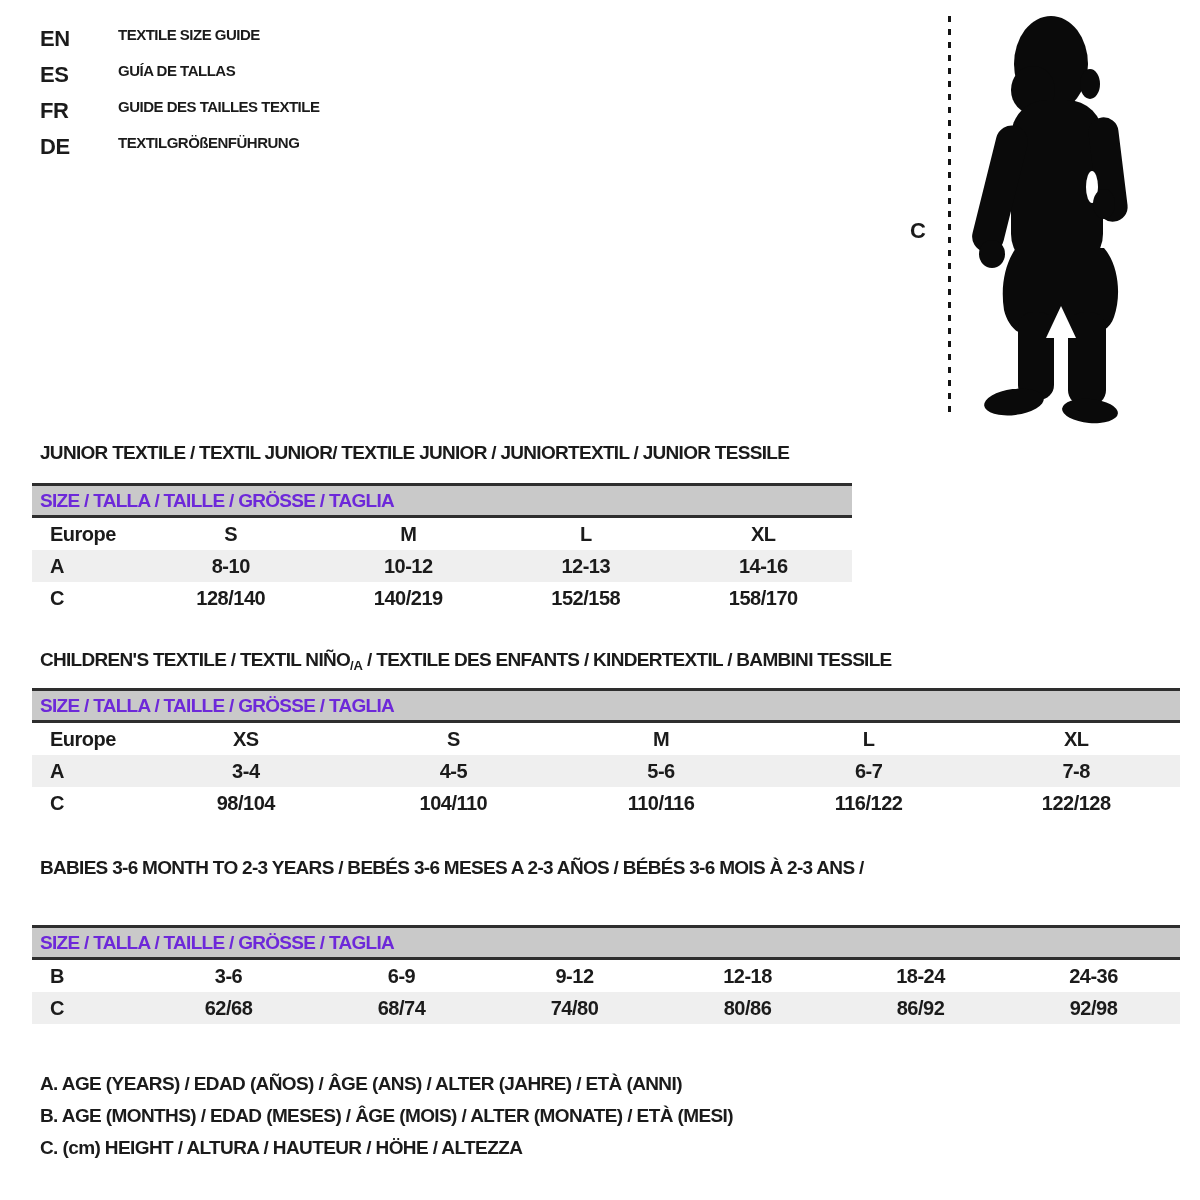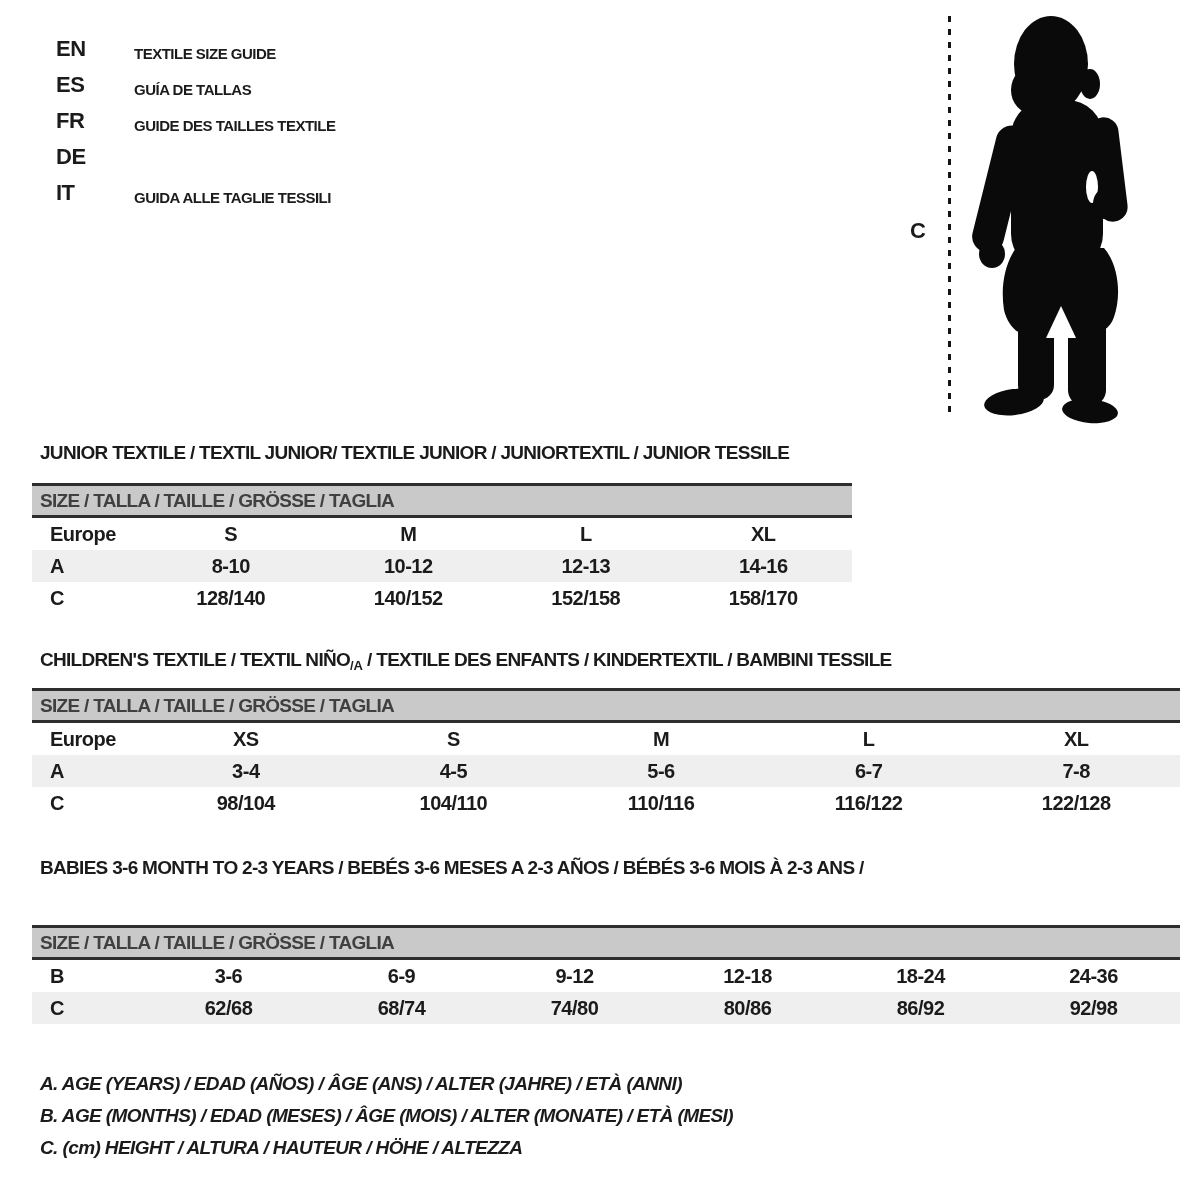--- a/index.html
+++ b/index.html
@@ -3,47 +3,47 @@
 <meta charset="utf-8">
 <style>
   html,body{margin:0;padding:0;background:#ffffff;}
   .canvas{
     position:relative;width:1200px;height:1200px;background:#ffffff;
     font-family:"Liberation Sans",sans-serif;font-weight:bold;color:#1b1b1b;
     overflow:hidden;
   }
   
   .lang-block{position:absolute;left:40px;top:26px;}
-  .lang-row{display:flex;height:36px;align-items:flex-end;margin-left:16px;}
+  .lang-row{display:flex;height:36px;align-items:flex-start;}
   .lang-code{width:78px;font-size:22px;letter-spacing:-0.5px;}
   .lang-label{font-size:15px;letter-spacing:-0.5px;white-space:nowrap;}
   
   .measure-line{
     position:absolute;left:948px;top:16px;width:3px;height:402px;
     background:repeating-linear-gradient(to bottom,#141414 0 6px,transparent 6px 13px);
   }
   .c-label{position:absolute;left:910px;top:218px;font-size:22px;}
   .baby-figure{position:absolute;left:958px;top:12px;width:185px;height:412px;}
   
   .section-heading{position:absolute;left:40px;font-size:19px;letter-spacing:-0.7px;white-space:nowrap;margin-top:8px;}
   .section-heading .sub{font-size:13px;position:relative;top:4px;letter-spacing:-0.3px;}
   
   .size-table{position:absolute;}
   .bar{
     box-sizing:border-box;height:35px;background:#c9c9c9;
     border-top:3px solid #2e2e2e;border-bottom:3px solid #2e2e2e;
     display:flex;align-items:center;padding-left:8px;
-    font-size:19px;letter-spacing:-0.7px;color:#404040;
+    font-size:19px;letter-spacing:-0.7px;color:#6d28d9;
   }
   .trow{display:flex;height:32px;align-items:center;font-size:20px;}
   .trow.shaded{background:#efefef;}
   .tcell-label{width:100px;padding-left:8px;box-sizing:border-box;letter-spacing:-0.5px;margin-left:10px;}
   .tcell{flex:1;text-align:center;letter-spacing:-0.5px;}
   
-  .legend{position:absolute;left:40px;top:1068px;font-style:italic;}
+  .legend{position:absolute;left:40px;top:1068px;}
   .legend-line{height:32px;display:flex;align-items:center;font-size:19px;letter-spacing:-0.6px;white-space:nowrap;}
 </style>
 </head>
 <body>
 
 <div class="canvas">
 
   <div class="lang-block">
     <div class="lang-row">
       <span class="lang-code">EN</span>
@@ -52,24 +52,21 @@
     <div class="lang-row">
       <span class="lang-code">ES</span>
       <span class="lang-label">GUÍA DE TALLAS</span>
     </div>
     <div class="lang-row">
       <span class="lang-code">FR</span>
       <span class="lang-label">GUIDE DES TAILLES TEXTILE</span>
     </div>
     <div class="lang-row">
       <span class="lang-code">DE</span>
-    </div>
-    <div class="lang-row">
-      <span class="lang-code">IT</span>
-      <span class="lang-label">GUIDA ALLE TAGLIE TESSILI</span>
+      <span class="lang-label">TEXTILGRÖßENFÜHRUNG</span>
     </div>
   </div>
 
   <div class="measure-line"></div>
   <div class="c-label">C</div>
   <svg class="baby-figure" viewBox="0 0 185 412" xmlns="http://www.w3.org/2000/svg">
     <g fill="#0a0a0a">
       <ellipse cx="93" cy="52" rx="37" ry="48"></ellipse>
       <ellipse cx="132" cy="72" rx="10" ry="15"></ellipse>
       <ellipse cx="75" cy="78" rx="22" ry="24"></ellipse>
@@ -101,21 +98,21 @@
     <div class="trow shaded">
       <div class="tcell-label">A</div>
       <div class="tcell">8-10</div>
       <div class="tcell">10-12</div>
       <div class="tcell">12-13</div>
       <div class="tcell">14-16</div>
     </div>
     <div class="trow">
       <div class="tcell-label">C</div>
       <div class="tcell">128/140</div>
-      <div class="tcell">140/152</div>
+      <div class="tcell">140/219</div>
       <div class="tcell">152/158</div>
       <div class="tcell">158/170</div>
     </div>
   </div>
 
   <div class="section-heading" style="top:641px;">
     <span>CHILDREN'S TEXTILE / TEXTIL NIÑO</span><span class="sub">/A</span><span> / TEXTILE DES ENFANTS / KINDERTEXTIL / BAMBINI TESSILE</span>
   </div>
   <div class="size-table" style="left:32px;top:688px;width:1148px;">
     <div class="bar">SIZE / TALLA / TAILLE / GRÖSSE / TAGLIA</div>

